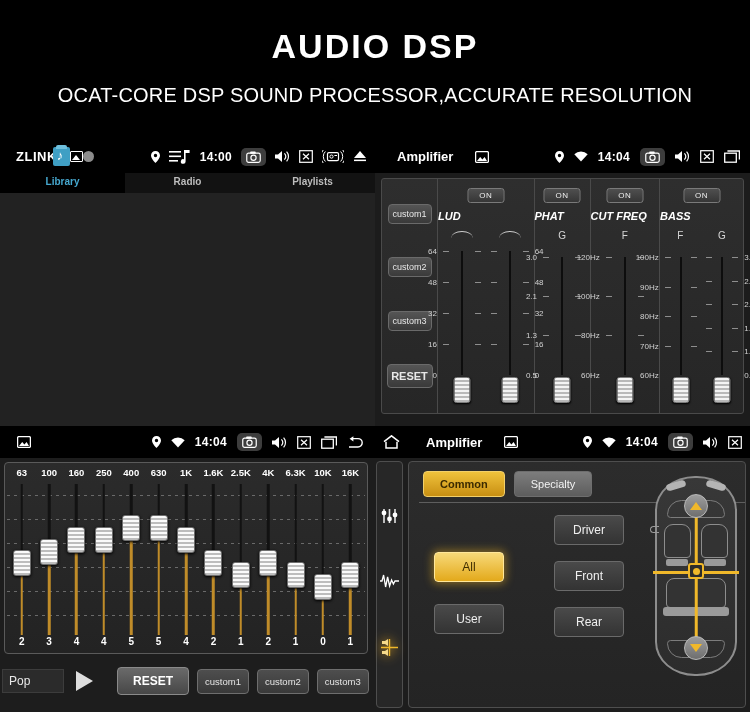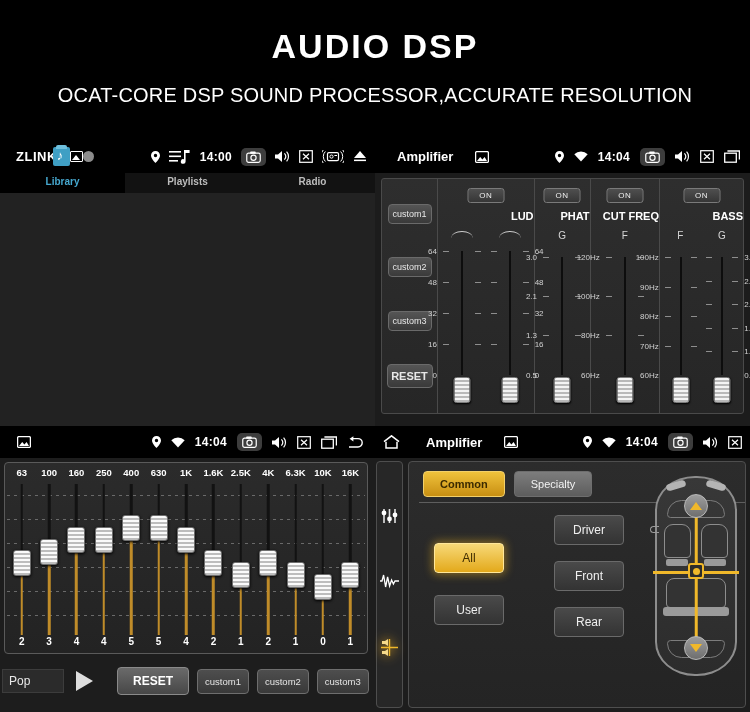--- a/index.html
+++ b/index.html
@@ -90,22 +90,22 @@
   .col-phat { width: 58px; }
   .col-cut  { width: 72px; }
   .col-bass { width: 86px; }
 
   .on-btn {
     position: absolute; top: 9px; left: 50%; transform: translateX(-50%);
     background: linear-gradient(180deg,#4f4f4f,#363636); border: 1px solid #7a7a7a;
     border-radius: 3px; color: #eee; font-size: 8px; padding: 2px 11px; letter-spacing: .5px;
   }
   .col-title {
-    position: absolute; top: 31px; left: 0; right: 0; text-align: right;
-    color: #fff; font-size: 11px; font-weight: bold;
+    position: absolute; top: 31px; left: 0; right: 0; text-align: left;
+    color: #fff; font-size: 11px; font-weight: bold; font-style: italic;
   }
   .unit-row {
     position: absolute; top: 51px; left: 0; right: 0; display: flex;
     justify-content: space-around; color: #d7d7d7; font-size: 10px;
   }
   .curve-row {
     position: absolute; top: 52px; left: 0; right: 0; display: flex; justify-content: space-around;
   }
   .curve { width: 22px; height: 7px; border-top: 1.4px solid #cfcfcf; border-radius: 50%/100% 100% 0 0; }
 
@@ -214,20 +214,21 @@
              padding-top: 28px; }
   .br-colR { width: 120px; display: flex; flex-direction: column; align-items: center; gap: 16px; }
   .sqbtn {
     width: 70px; text-align: center; font-size: 12px; padding: 7px 0; border-radius: 4px;
     border: 1px solid #6a6a6a; color: #efefef;
     background: linear-gradient(180deg,#4a4a4a,#333);
   }
   .sqbtn.on {
     background: linear-gradient(180deg,#f7d978,#e3a91b); border-color: #ffe79a; color: #402d00;
     box-shadow: 0 0 9px 2px rgba(240,180,30,.45);
+    margin-top: 9px;
   }
   .arrow-left {
     position: absolute; left: 262px; top: 96px; width: 22px; height: 22px; border-radius: 50%;
     background: linear-gradient(180deg,#9a9a9a,#6d6d6d); border: 1px solid #b5b5b5;
     display: flex; align-items: center; justify-content: center;
   }
   .arrow-left:after {
     content: ""; width: 0; height: 0; border-right: 7px solid #f0b82a;
     border-top: 5px solid transparent; border-bottom: 5px solid transparent;
   }
@@ -337,22 +338,22 @@
           <span class="ic">
             <svg width="14" height="13" viewBox="0 0 14 13">
               <path d="M7 1L13 8H1z" fill="#fff"></path>
               <rect x="1" y="9.6" width="12" height="1.5" fill="#fff"></rect>
             </svg>
           </span>
         </div>
       </div>
       <div class="zl-tabs">
         <div class="zl-tab active">Library</div>
+        <div class="zl-tab">Radio</div>
         <div class="zl-tab">Playlists</div>
-        <div class="zl-tab">Radio</div>
       </div>
     </div>
 
     <div class="quad" id="q-tr">
       <div class="amp-bar">
         <span class="amp-title">Amplifier</span>
         <span class="ic amp-picicon">
           <svg width="14" height="12" viewBox="0 0 14 12">
             <rect x="0.6" y="0.6" width="12.8" height="10.8" rx="1.2" fill="none" stroke="#fff" stroke-width="1.3"></rect>
             <path d="M2 10l3.2-4 2.2 2.6L9.6 6l2.4 4z" fill="#fff"></path>

